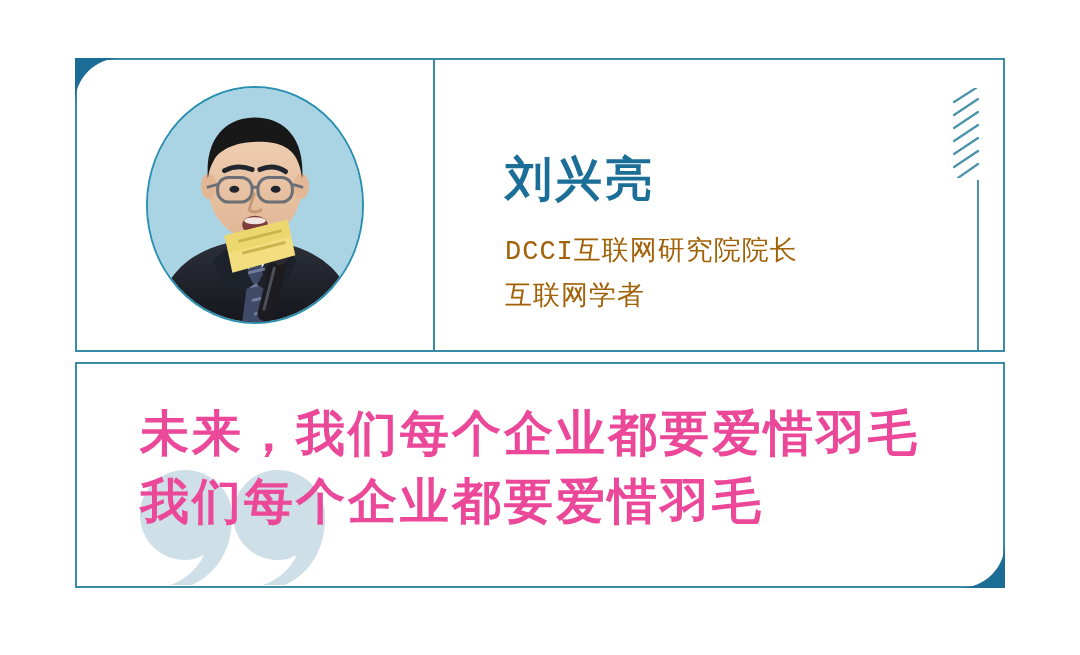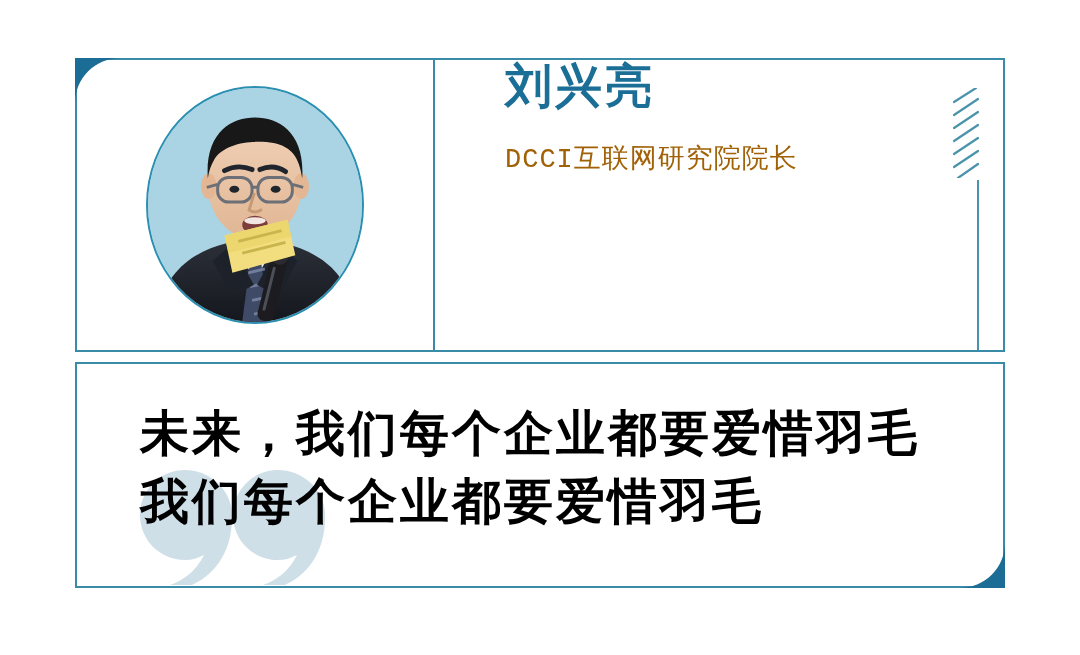--- a/index.html
+++ b/index.html
@@ -44,21 +44,21 @@
     background:#aad4e4;
     border:2px solid #2a8fb0;
     overflow:hidden;position:relative;
     box-sizing:border-box;
   }
   #avatar svg{display:block;width:100%;height:100%;}
 
   
   #identity{
     position:absolute;left:505px;top:60px;width:440px;height:352px;
-    display:flex;flex-direction:column;
+    display:flex;flex-direction:column;justify-content:center;
   }
   #person-name{
     font-size:47px;font-weight:bold;color:#1b6e96;
     letter-spacing:3px;line-height:1.1;margin:0 0 26px 0;
     font-family:"DejaVu Sans","Liberation Sans",sans-serif;
   }
   .person-title{
     font-size:27px;color:#a16207;line-height:1.65;
     letter-spacing:1px;margin:0;
     font-family:Liberation Mono, monospace;
@@ -79,21 +79,21 @@
   #quote-glyph{
     position:absolute;left:140px;top:470px;
     width:185px;height:115px;pointer-events:none;
   }
   #quote-glyph svg{display:block;}
   #quote-text{
     position:absolute;left:140px;top:400px;width:860px;
     z-index:2;
   }
   .quote-line{
-    font-size:49px;font-weight:bold;color:#000000;
+    font-size:49px;font-weight:bold;color:#ec4899;
     line-height:1.38;letter-spacing:3px;margin:0;
     white-space:nowrap;
     font-family:"DejaVu Serif","Liberation Serif",serif;
   }
 </style>
 </head>
 <body>
 
 <div id="card">
 
@@ -174,20 +174,21 @@
         </g>
       </svg>
     </div>
   </div>
 
   <div id="v-divider"></div>
 
   <div id="identity">
     <div id="person-name">刘兴亮</div>
     <div class="person-title">DCCI互联网研究院院长</div>
+    <div class="person-title">互联网学者</div>
   </div>
 
   <div id="hatch-deco">
     <svg width="40" height="90" viewBox="0 0 40 90">
       <g stroke="#4a93ab" stroke-width="2.2" stroke-linecap="round">
         <line x1="2" y1="14" x2="24" y2="0"></line>
         <line x1="2" y1="27" x2="26" y2="11"></line>
         <line x1="2" y1="40" x2="26" y2="24"></line>
         <line x1="2" y1="53" x2="26" y2="37"></line>
         <line x1="2" y1="66" x2="26" y2="50"></line>

